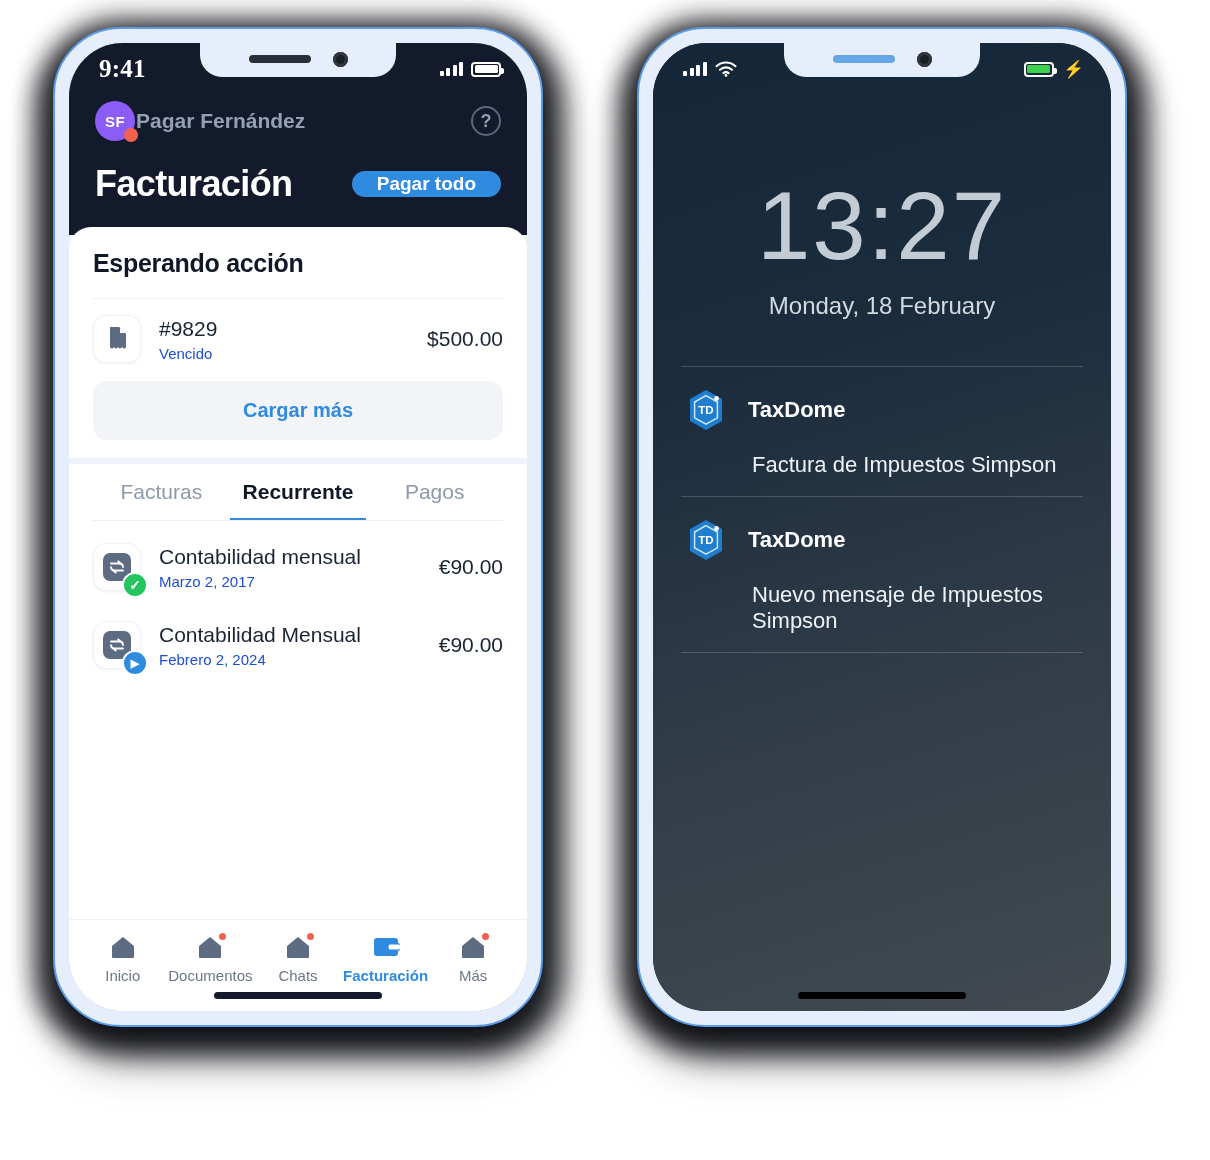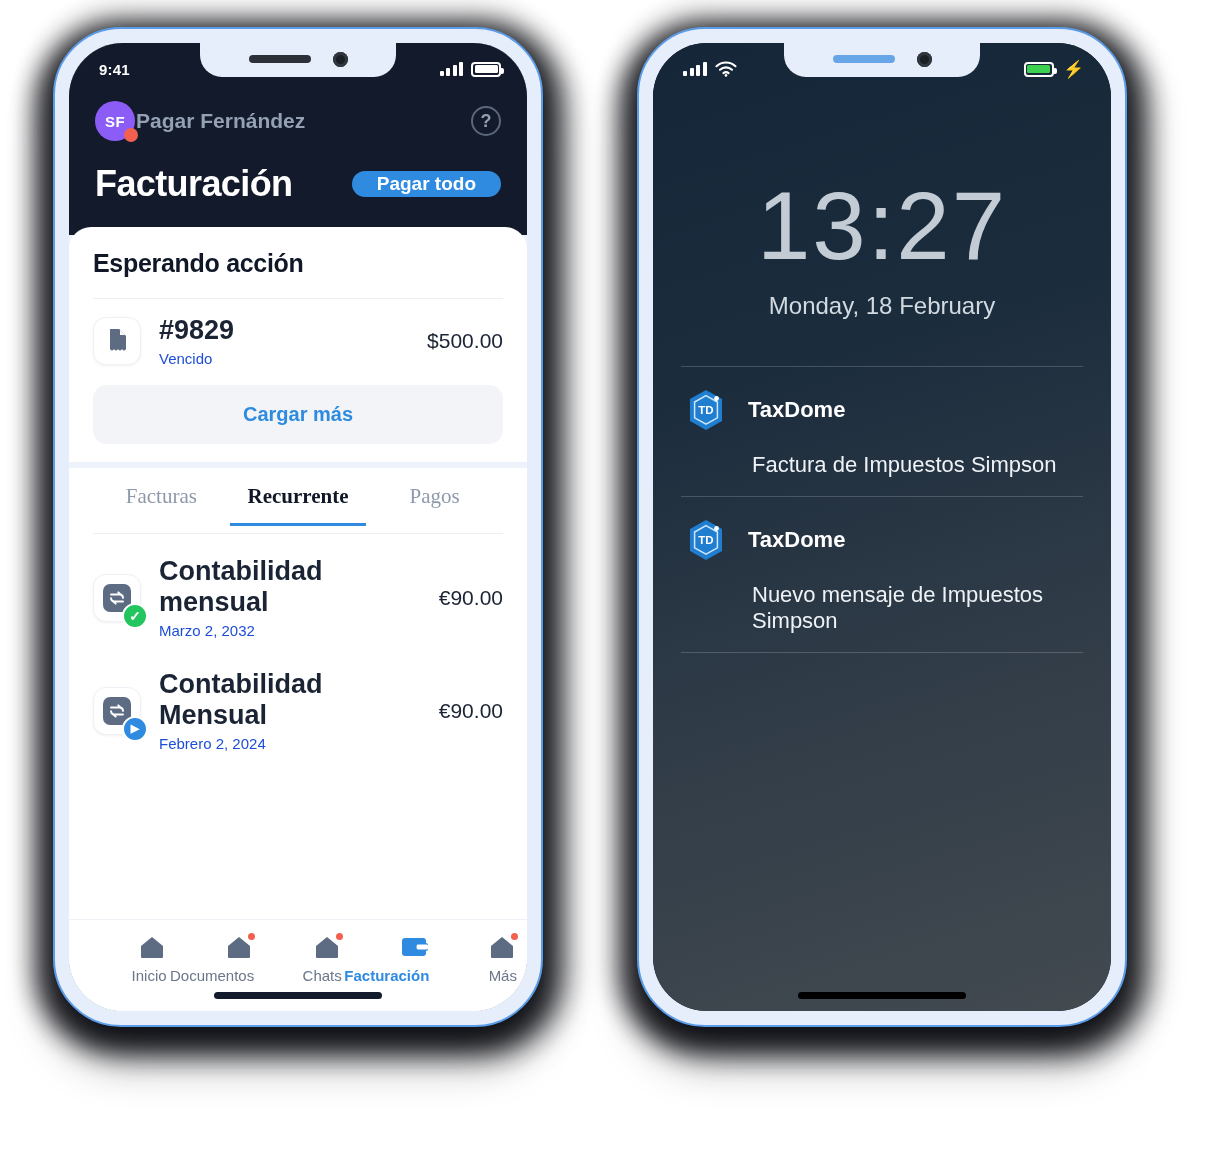--- a/index.html
+++ b/index.html
@@ -85,21 +85,21 @@
   
   .statusbar {
     position: absolute; top: 0; left: 0; right: 0;
     height: 52px;
     display: flex; align-items: center;
     justify-content: space-between;
     padding: 0 26px 0 30px;
     z-index: 30;
     color: #fff;
   }
-  .sb-time { font-size: 15px; font-weight: 700; letter-spacing: .2px; }
+  .sb-time { font-size: 25px; font-weight: 700; letter-spacing: .2px; font-family: Liberation Serif, serif; }
   .sb-left-icons, .sb-right { display: flex; align-items: center; gap: 8px; }
 
   .bars { display: flex; align-items: flex-end; gap: 2.5px; height: 14px; }
   .bars i { width: 4px; background: #fff; border-radius: 1px; display: block; }
   .bars i:nth-child(1){ height: 5px; }
   .bars i:nth-child(2){ height: 8px; }
   .bars i:nth-child(3){ height: 11px; }
   .bars i:nth-child(4){ height: 14px; }
 
   .batt {
@@ -171,33 +171,33 @@
     padding: 16px 0 14px 0;
   }
   .row-icon {
     width:48px; height:48px; border-radius:13px;
     background:#fff; border:1px solid #eef1f6;
     box-shadow: 0 1px 3px rgba(16,24,40,.06);
     display:flex; align-items:center; justify-content:center;
     position:relative; flex:0 0 auto;
   }
   .row-texts { display:flex; flex-direction:column; gap:4px; }
-  .row-title { font-size:27px; color:#1b2434; font-weight:700; }
+  .row-title { font-size:21px; color:#1b2434; font-weight:400; }
   .row-sub   { font-size:15px; color:#1d4ed8; }
   .row-amt   { margin-left:auto; font-size:21px; color:#1b2434; font-weight:500; }
 
   .load-more {
     background:#f2f4f8; border:none; border-radius:14px;
     width:100%; padding:18px 0;
     color:#2f8be0; font-size:20px; font-weight:700;
     cursor:pointer; margin-top: 4px;
   }
 
   .tabs-panel { background:#fff; flex:1 1 auto; margin-top:6px; display:flex; flex-direction:column; }
-  .tabs { display:flex; padding: 16px 24px 8px 24px; font-family: Liberation Serif, serif; }
+  .tabs { display:flex; padding: 16px 24px 0 24px; }
   .tab {
     flex:1; text-align:center; padding-bottom:14px;
     font-size:21px; color:#8e99ab; font-weight:500;
     border-bottom:3px solid transparent; cursor:pointer;
   }
   .tab.active { color:#101828; font-weight:800; border-bottom-color:#2f8be0; }
   .tabs-rule { height:1px; background:#eceff4; margin: 0 24px; margin-top:-1px; }
   .tab-list { padding: 6px 24px 0 24px; }
 
   .badge {
@@ -214,21 +214,21 @@
   .bottom-nav {
     margin-top:auto;
     background:#fff;
     border-top:1px solid #eef1f6;
     display:flex; align-items:flex-start;
     padding: 14px 10px 0 10px;
     height: 92px;
   }
   .nav-item {
     flex:1; display:flex; flex-direction:column;
-    align-items:flex-end; gap:7px; cursor:pointer; position:relative;
+    align-items:center; gap:7px; cursor:pointer; position:relative;
   }
   .nav-label { font-size:15px; color:#6b7689; font-weight:500; }
   .nav-item.active .nav-label { color:#2f8be0; font-weight:700; }
   .nav-ico { position:relative; width:30px; height:26px; }
   .nav-dot {
     position:absolute; right:-1px; top:-1px;
     width:7px; height:7px; border-radius:50%; background:#f4604f;
   }
 
   .home-indicator {
@@ -366,21 +366,21 @@
               <div class="row-icon">
                 <svg width="34" height="34" viewBox="0 0 34 34" aria-hidden="true">
                   <rect x="3" y="3" width="28" height="28" rx="7" fill="#5d6b83"></rect>
                   <path d="M11 13.5h9.5l-2.2-2.2M23 20.5h-9.5l2.2 2.2" fill="none" stroke="#fff" stroke-width="1.9" stroke-linecap="round" stroke-linejoin="round"></path>
                   <path d="M20.5 13.5a3.6 3.6 0 012.5 3.4M13.5 20.5a3.6 3.6 0 01-2.5-3.4" fill="none" stroke="#fff" stroke-width="1.9" stroke-linecap="round"></path>
                 </svg>
                 <span class="badge green">✓</span>
               </div>
               <div class="row-texts">
                 <div class="row-title">Contabilidad mensual</div>
-                <div class="row-sub">Marzo 2, 2032</div>
+                <div class="row-sub">Marzo 2, 2017</div>
               </div>
               <div class="row-amt">€90.00</div>
             </div>
 
             <div class="row">
               <div class="row-icon">
                 <svg width="34" height="34" viewBox="0 0 34 34" aria-hidden="true">
                   <rect x="3" y="3" width="28" height="28" rx="7" fill="#5d6b83"></rect>
                   <path d="M11 13.5h9.5l-2.2-2.2M23 20.5h-9.5l2.2 2.2" fill="none" stroke="#fff" stroke-width="1.9" stroke-linecap="round" stroke-linejoin="round"></path>
                   <path d="M20.5 13.5a3.6 3.6 0 012.5 3.4M13.5 20.5a3.6 3.6 0 01-2.5-3.4" fill="none" stroke="#fff" stroke-width="1.9" stroke-linecap="round"></path>

